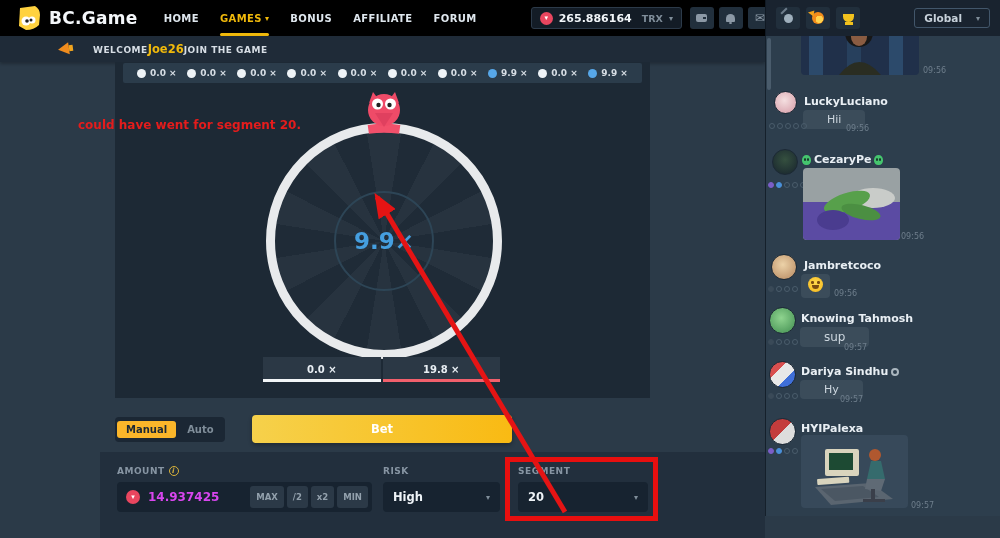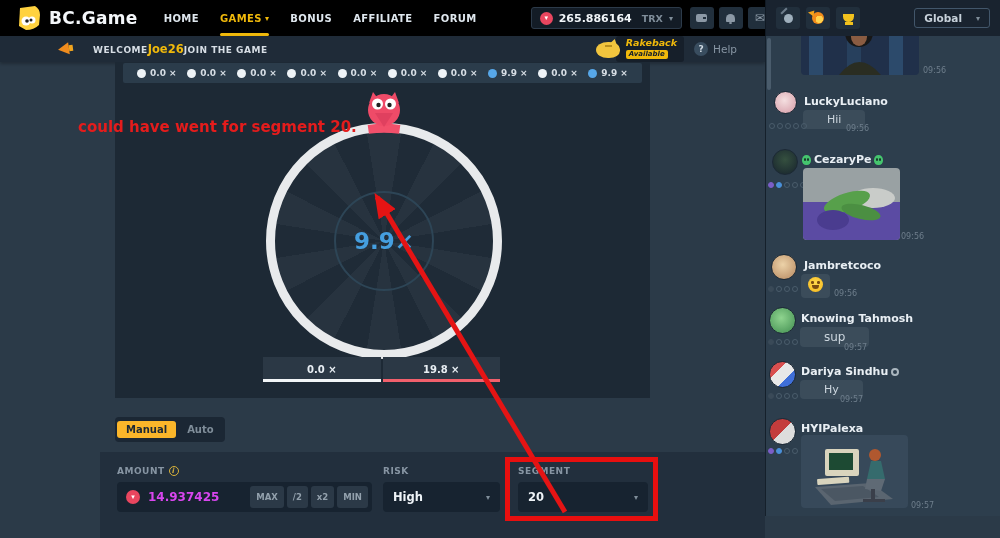--- a/index.html
+++ b/index.html
@@ -110,21 +110,21 @@
   .amount-value { margin-left:8px; background:transparent; border:none; outline:none; color:#d946ef; font-size:12px; font-weight:bold;
                   width:90px; font-family:inherit; }
   .amount-btns { margin-left:auto; display:flex; gap:3px;text-align:center; }
   .amt-btn { background:#2b3947; border-radius:3px; color:#93a1ad; font-size:8.5px; font-weight:bold; padding:0 6px;
              height:22px; display:flex; align-items:center; cursor:pointer; }
   .select-box { position:absolute; height:30px; background:#172330; border-radius:4px; display:flex; align-items:center;
                 padding:0 10px; cursor:pointer; }
   .select-value { color:#eef3f7; font-size:11.5px; font-weight:bold; }
   .select-box .caret { margin-left:auto; }
   
-  .ann-text { position:absolute; left:78px; top:118px; color:#e41c1c; font-size:15px; font-weight:600; z-index:45; }
+  .ann-text { position:absolute; left:78px; top:118px; color:#e41c1c; font-size:12px; font-weight:600; z-index:45; }
   .ann-box { position:absolute; left:505px; top:457px; width:153px; height:64px; border:5px solid #e80f0f; z-index:44; pointer-events:none;}
   .ann-arrow { position:absolute; left:0; top:0; width:1000px; height:538px; z-index:43; pointer-events:none; }
   
   .chat { position:absolute; left:765px; top:36px; width:235px; height:480px; background:#2d3e4d; border-left:1px solid #15202b; overflow:hidden; }
   .chat-scrollthumb { position:absolute; left:1px; top:2px; width:4px; height:52px; background:#4a5c6c; border-radius:2px; cursor:pointer;}
   .cav { position:absolute; border-radius:50%; border:1px solid #1c2935; }
   .uname { position:absolute; color:#e9eff4; font-size:11px; font-weight:bold; display:flex; align-items:center; gap:3px; }
   .bubble { position:absolute; background:#3b4c5a; border-radius:4px; padding:3px 24px; color:#ccd6de; font-size:11px; }
   .time { position:absolute; color:#6e7e8c; font-size:8px; }
   .cbadges { position:absolute; display:flex; gap:2px; }
@@ -216,37 +216,20 @@
     </div>
   </div>
 
   <div class="banner">
     <span class="icon-megaphone"></span>
     <div class="welcome-text">
       <span class="w-label">WELCOME</span>
       <span class="w-user">Joe26</span>
       <span class="w-label">JOIN THE GAME</span>
     </div>
-    <div class="banner-right">
-      <div class="rakeback">
-        <span class="piggy">
-          <span class="piggy-ear"></span>
-            <span class="piggy-body"></span>
-            <span class="piggy-slot"></span>
-        </span>
-        <span class="rake-chip">
-          <span class="rake-title">Rakeback</span>
-          <span class="rake-sub">Available</span>
-        </span>
-      </div>
-      <div class="help">
-        <span class="help-q">?</span>
-        <span class="help-label">Help</span>
-      </div>
-    </div>
   </div>
 
   <div class="game-panel"></div>
 
   <div class="history-bar">
     <span class="hist-item">
         <span class="hist-dot"></span>
         <span class="hist-val">0.0 ×</span>
       </span>
     <span class="hist-item">
@@ -306,20 +289,21 @@
 
   <div class="payout-bar">
     <div class="payout-cell white">0.0 ×</div>
     <div class="payout-cell red">19.8 ×</div>
   </div>
 
   <div class="mode-toggle">
     <span class="mode-btn active">Manual</span>
     <span class="mode-btn">Auto</span>
   </div>
+  <div class="bet-btn">Bet</div>
 
   <div class="controls-panel"></div>
 
   <div class="field-label" style="left:117px; top:466px;">
     <span>AMOUNT</span>
     <span class="info-dot">i</span>
   </div>
   <div class="amount-box">
     <span class="coin">▾</span>
     <input class="amount-value" value="14.937425" style="">

